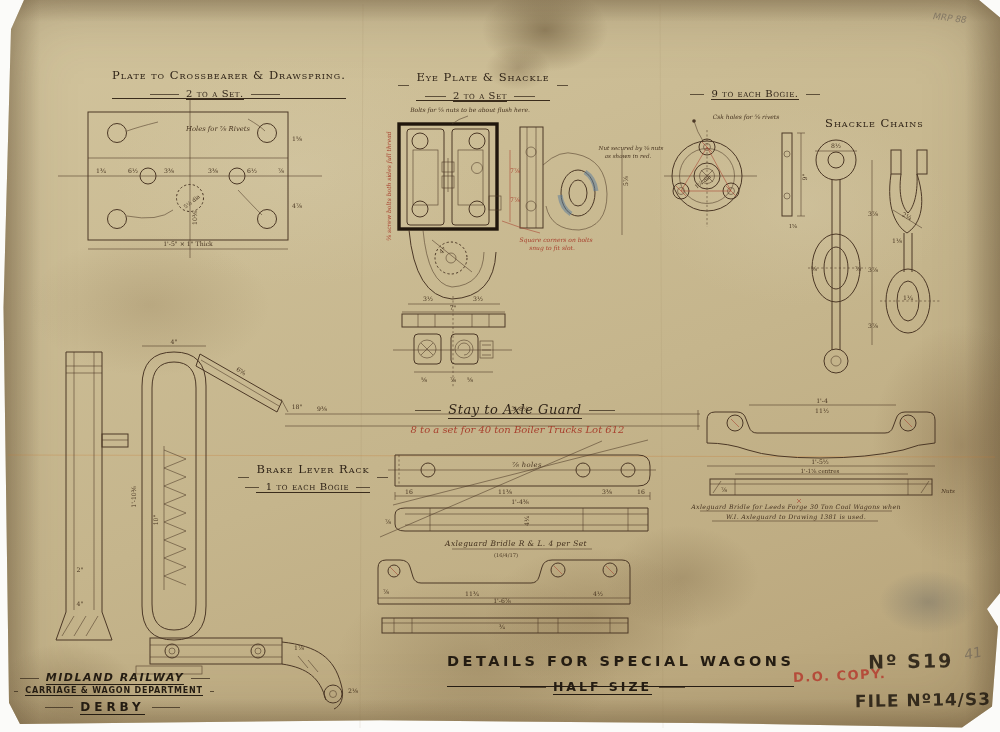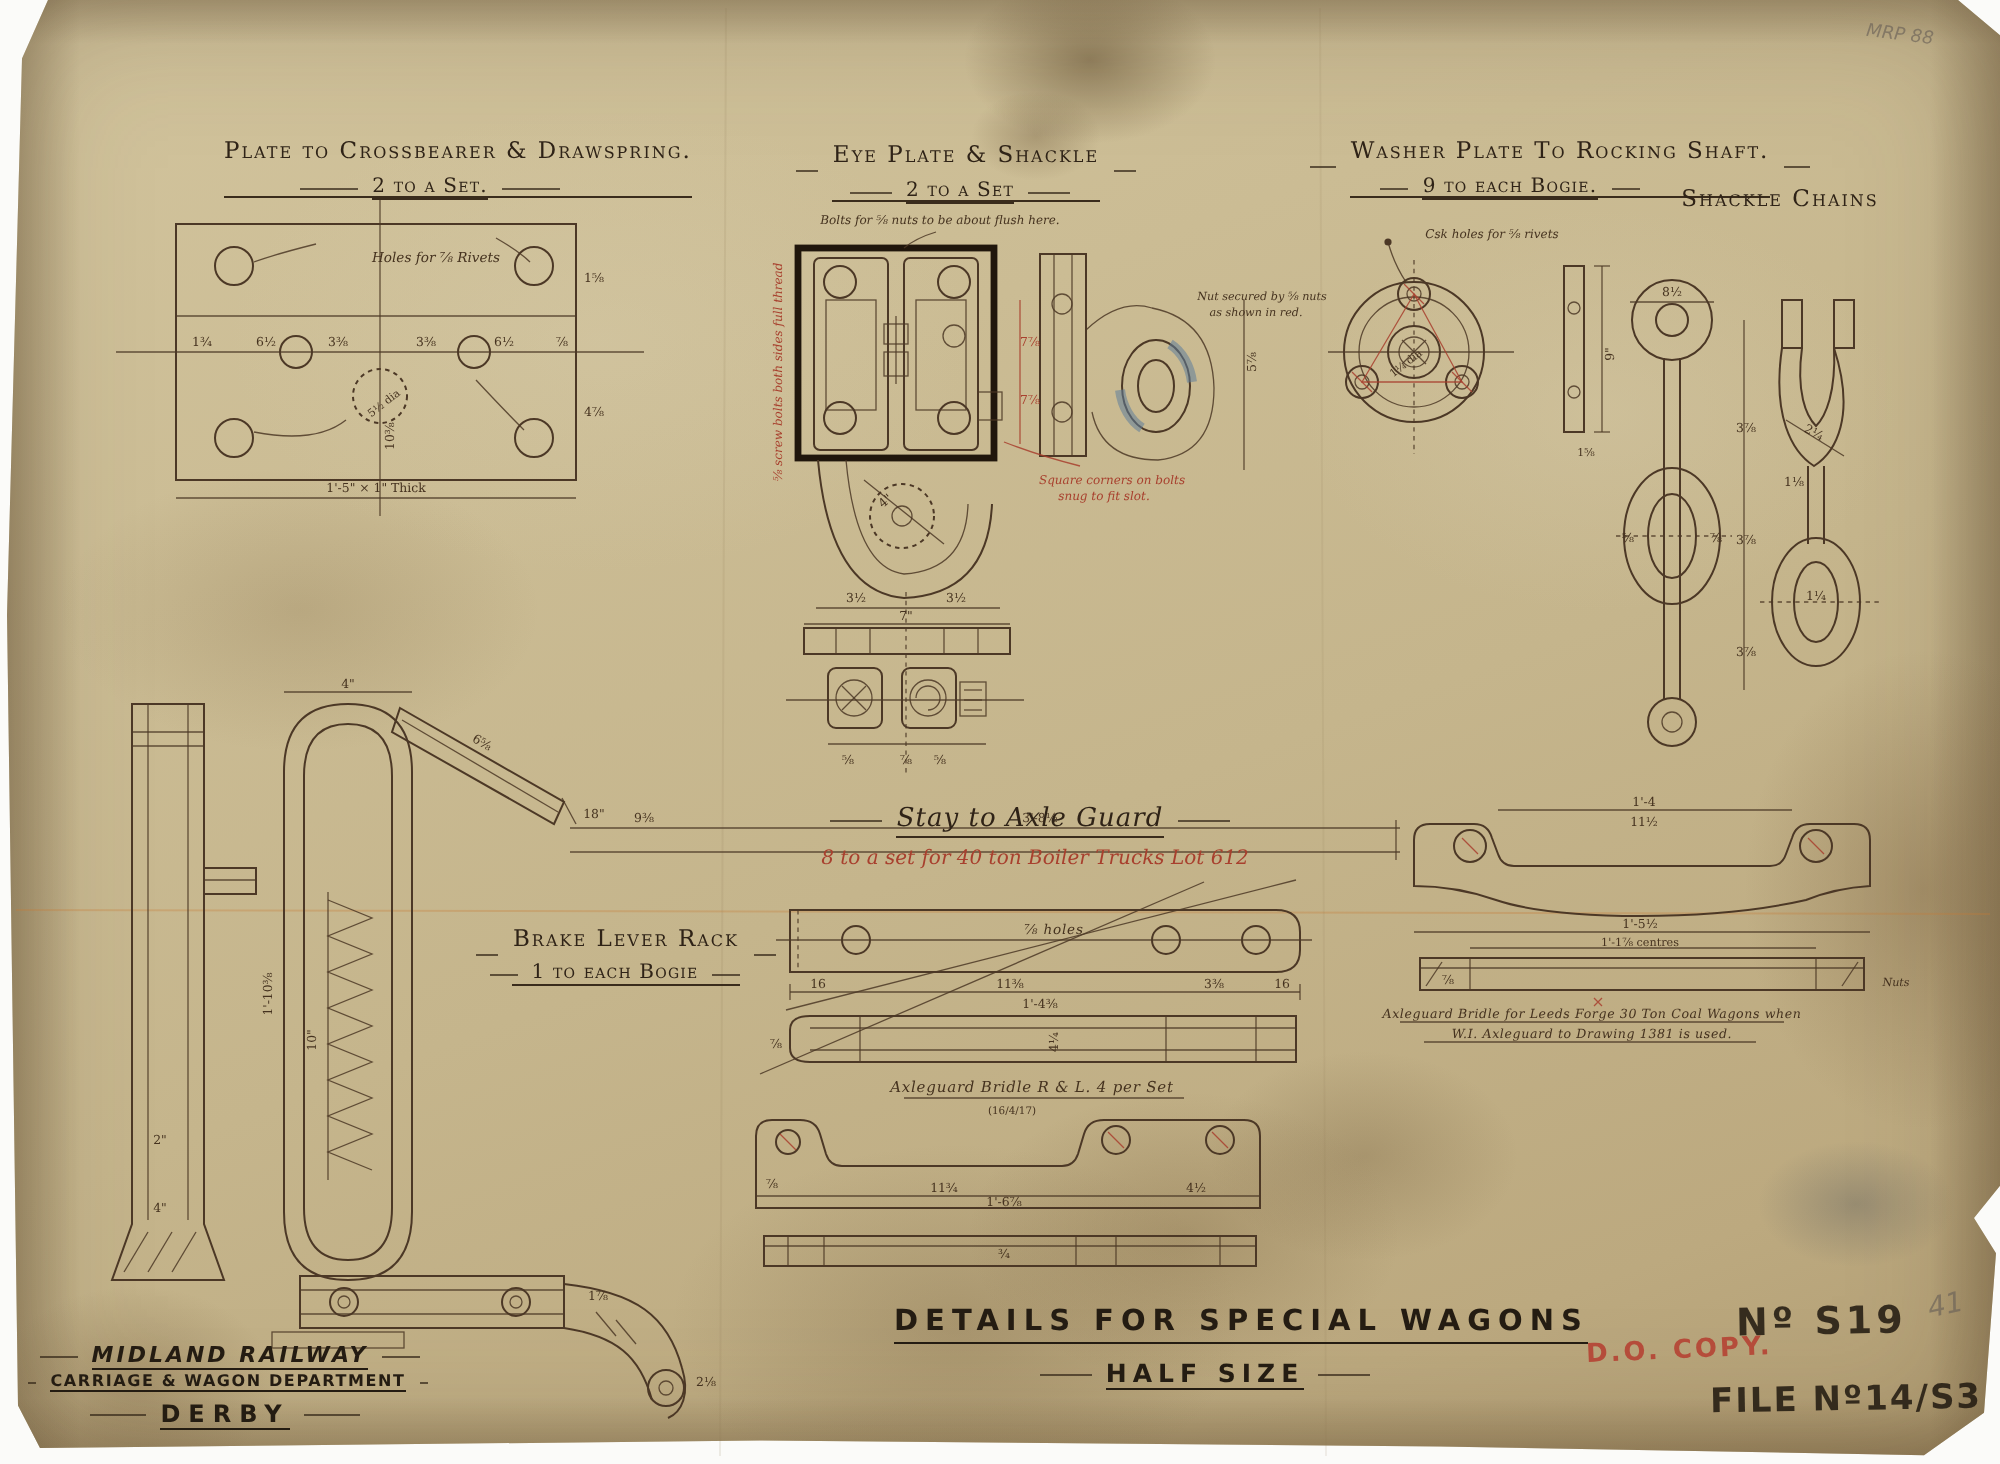--- a/index.html
+++ b/index.html
@@ -41,21 +41,21 @@
   .rule::before,.rule::after{content:"";flex:1;height:1px;background:#3a2c1c;opacity:.75;}
   .sec-main{font-variant:small-caps;font-size:11.5px;letter-spacing:1px;white-space:nowrap;}
   .sec-main .u{border-bottom:1.2px solid #3a2c1c;padding-bottom:16px;}
   .sec-sub{font-variant:small-caps;font-size:10px;letter-spacing:.6px;white-space:nowrap;}
   .sec-sub .u{border-bottom:1px solid #3a2c1c;}
   .script{font-style:italic;font-size:13px;font-weight:normal;letter-spacing:.5px;}
   .script .u{border-bottom:1.2px solid #3a2c1c;padding-bottom:1px;}
   .script-red{font-style:italic;font-size:10px;color:#a8402e;white-space:nowrap;text-align:center;}
   .stencil{font-family:"DejaVu Sans",sans-serif;font-weight:700;color:#241c12;}
   .big-title{font-size:14.5px;letter-spacing:3.5px;white-space:nowrap;}
-  .big-title .u{border-bottom:1.6px solid #241c12;padding-bottom:2px;}
+  .big-title .u{border-bottom:1.6px solid #241c12;padding-bottom:17px;}
   .half{font-size:12.5px;letter-spacing:3px;}
   .half .u{border-bottom:1.5px solid #241c12;}
   .mr{font-size:11px;letter-spacing:1.5px;}
   .mr .u{border-bottom:1.2px solid #241c12;font-style:italic;}
   .dept{font-size:8px;letter-spacing:.8px;}
   .dept .u{border-bottom:1px solid #241c12;}
   .derby{font-size:12px;letter-spacing:4px;}
   .derby .u{border-bottom:1.4px solid #241c12;}
   .stamp{color:#b5372b;font-family:"DejaVu Sans",sans-serif;font-weight:700;font-size:13px;letter-spacing:1.5px;transform:rotate(-2.5deg);opacity:.8;}
   .dwgno{font-size:19px;letter-spacing:2px;transform:rotate(-1deg);opacity:.88;}
@@ -394,28 +394,25 @@
       <span class="u">2 to a Set.</span>
     </div>
 
   <div class="t rule sec-main" style="left:398px;top:70px;width:170px">
       <span class="u">Eye Plate &amp; Shackle</span>
     </div>
   <div class="t rule sec-sub" style="left:425px;top:90px;width:110px">
       <span class="u">2 to a Set</span>
     </div>
 
-  <div class="t rule sec-main" style="left:655px;top:68px;width:250px">
-      <span class="u">Washer Plate To Rocking Shaft.</span>
-    </div>
   <div class="t rule sec-sub" style="left:690px;top:88px;width:130px">
       <span class="u">9 to each Bogie.</span>
     </div>
 
-  <div class="t sec-main" style="left:825px;top:92px;width:130px;text-align:center"><span>Shackle Chains</span></div>
+  <div class="t sec-main" style="left:825px;top:116px;width:130px;"><span>Shackle Chains</span></div>
 
   <div class="t rule sec-main" style="left:238px;top:462px;width:150px">
       <span class="u">Brake Lever Rack</span>
     </div>
   <div class="t rule sec-sub" style="left:245px;top:481px;width:125px">
       <span class="u">1 to each Bogie</span>
     </div>
 
   <div class="t rule script" style="left:415px;top:402px;width:200px">
       <span class="u">Stay to Axle Guard</span>

